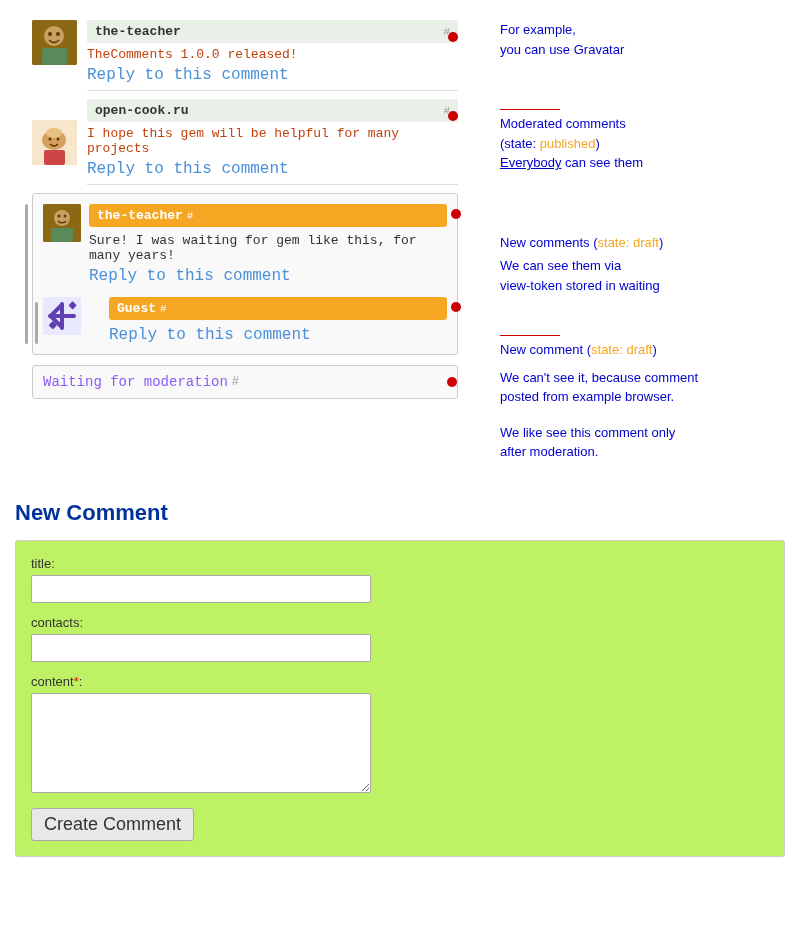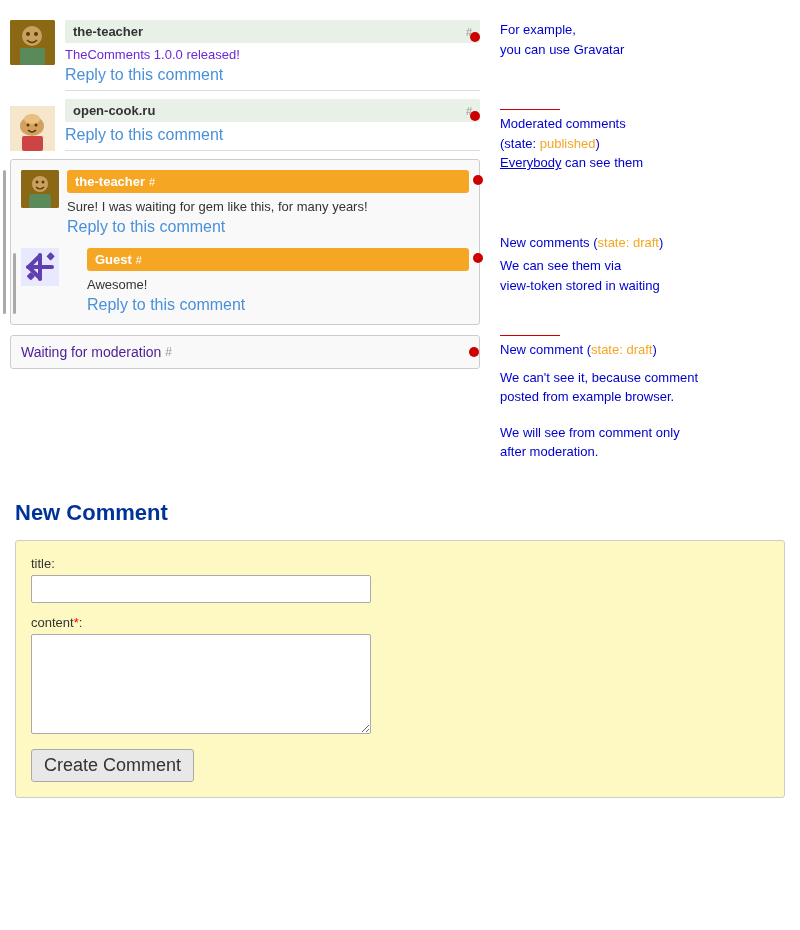--- a/index.html
+++ b/index.html
@@ -13,22 +13,23 @@
       position: relative;
     }
 
     .main-layout {
       display: flex;
       padding: 10px 0;
     }
 
     .left-panel {
       width: 490px;
-      padding: 10px 10px;
+      padding: 10px 32px;
       flex-shrink: 0;
+      font-family: Liberation Mono, monospace;
     }
 
     .right-panel {
       flex: 1;
       padding: 10px 10px;
       font-size: 13px;
       color: #00f;
     }
 
     
@@ -79,21 +80,21 @@
 
     .comment-hash {
       color: #999;
       font-size: 11px;
       margin-left: 4px;
     }
 
     .comment-text {
       margin-bottom: 4px;
       font-size: 13px;
-      color: #6d28d9;
+      color: #c2410c;
     }
 
     .reply-link {
       color: #4a90d9;
       font-size: 16px;
       text-decoration: none;
     }
 
     
     .red-dot {
@@ -157,40 +158,40 @@
       padding: 8px 10px;
       background: #f9f9f9;
       margin-bottom: 14px;
       position: relative;
       display: flex;
       align-items: center;
     }
 
     .waiting-text {
       font-size: 14px;
-      color: #4c1d95;
+      color: #8b5cf6;
     }
 
     
     .new-comment-section {
       padding: 0 15px 20px 15px;
     }
 
     .new-comment-title {
       color: #003399;
       font-size: 22px;
       font-weight: bold;
       margin-bottom: 14px;
     }
 
     .form-box {
       border: 1px solid #ccc;
       border-radius: 3px;
       padding: 15px;
-      background: #fef9c3;
+      background: #bef264;
     }
 
     .form-field {
       margin-bottom: 12px;
     }
 
     .form-label {
       display: block;
       font-size: 13px;
       color: #333;
@@ -287,38 +288,39 @@
           <div style="padding: 4px 0 6px 0; border-bottom:1px solid #ddd;">
             <div class="comment-text">TheComments 1.0.0 released!</div>
             <a class="reply-link" href="#">Reply to this comment</a>
           </div>
         </div>
         <div class="red-dot" style="right:0; top:12px; transform:none;"></div>
       </div>
     </div>
 
     <div class="comment-block" style="position:relative; margin-bottom:8px;">
-      <div style="display:flex; align-items:flex-end; gap:10px; position:relative;">
+      <div style="display:flex; align-items:center; gap:10px; position:relative;">
         <div class="avatar avatar-cook">
           <svg width="45" height="45" viewBox="0 0 45 45">
             <rect width="45" height="45" fill="#f5e6cc"></rect>
             <ellipse cx="22" cy="20" rx="12" ry="10" fill="#d4a060"></ellipse>
             <ellipse cx="22" cy="13" rx="8" ry="5" fill="#e8c080"></ellipse>
             <circle cx="18" cy="19" r="1.5" fill="#5a3a00"></circle>
             <circle cx="26" cy="19" r="1.5" fill="#5a3a00"></circle>
             <path d="M18 24 Q22 28 26 24" stroke="#5a3a00" stroke-width="1.5" fill="none"></path>
             <rect x="12" y="30" width="21" height="15" rx="2" fill="#cc4444"></rect>
           </svg>
         </div>
         <div style="flex:1;">
           <div style="background:#e8f0e8; padding:4px 8px; border-radius:2px; display:flex; align-items:center; justify-content:space-between;">
             <span class="comment-username">open-cook.ru</span>
             <span class="comment-hash">#</span>
           </div>
           <div style="padding: 4px 0 6px 0; border-bottom:1px solid #ddd;">
+            <div class="comment-text">I hope this gem will be helpful for many projects</div>
             <a class="reply-link" href="#">Reply to this comment</a>
           </div>
         </div>
         <div class="red-dot" style="right:0; top:12px; transform:none;"></div>
       </div>
     </div>
 
     <div class="nested-box" style="position:relative; margin-bottom:10px;">
 
       <div style="position:absolute; left:-8px; top:10px; bottom:10px; width:3px; background:#aaa; border-radius:2px;"></div>
@@ -361,21 +363,20 @@
               <rect x="-3" y="-16" width="6" height="6" rx="1" transform="rotate(45) translate(0,-2)"></rect>
               <rect x="-3" y="12" width="6" height="6" rx="1" transform="rotate(45) translate(0,-2)"></rect>
             </g>
           </svg>
         </div>
         <div class="inner-comment-body">
           <div class="comment-header-orange">
             <span class="username-orange">Guest</span>
             <span style="color:#fff; font-size:11px; margin-left:4px;">#</span>
           </div>
-          <div class="inner-comment-text">Awesome!</div>
           <a class="reply-link" href="#">Reply to this comment</a>
         </div>
         <div class="red-dot" style="position:absolute; right:-14px; top:10px; width:10px; height:10px;"></div>
       </div>
     </div>
 
     <div class="waiting-box" style="position:relative; margin-bottom:20px;">
       <span class="waiting-text">Waiting for moderation</span>
       <span style="color:#999; font-size:12px; margin-left:4px;">#</span>
       <div class="red-dot" style="position:absolute; right:0; top:50%; transform:translateY(-50%);"></div>
@@ -423,40 +424,44 @@
 
     <div class="annotation-block" style="margin-bottom:16px;">
       <div class="annotation-text">
         <span>We can't see it, because comment</span><br>
         <span>posted from example browser.</span>
       </div>
     </div>
 
     <div class="annotation-block">
       <div class="annotation-text">
-        <span>We will see from comment only</span><br>
+        <span>We like see this comment only</span><br>
         <span>after moderation.</span>
       </div>
     </div>
 
   </div>
 </div>
 
 <div class="new-comment-section">
   <div class="new-comment-title">
     <span style="color:#003399;">New Comment</span>
   </div>
 
   <div class="form-box">
 
     <div class="form-field">
       <label class="form-label">title:</label>
       <input type="text" class="form-input" style="">
     </div>
 
+    <div class="form-field">
+      <label class="form-label">contacts:</label>
+      <input type="text" class="form-input" style="">
+    </div>
 
     <div class="form-field">
       <label class="form-label">
         <span>content</span><span class="required-star">*</span><span>:</span>
       </label>
       <textarea class="form-textarea" style=""></textarea>
     </div>
 
     <button class="submit-btn">Create Comment</button>
 

